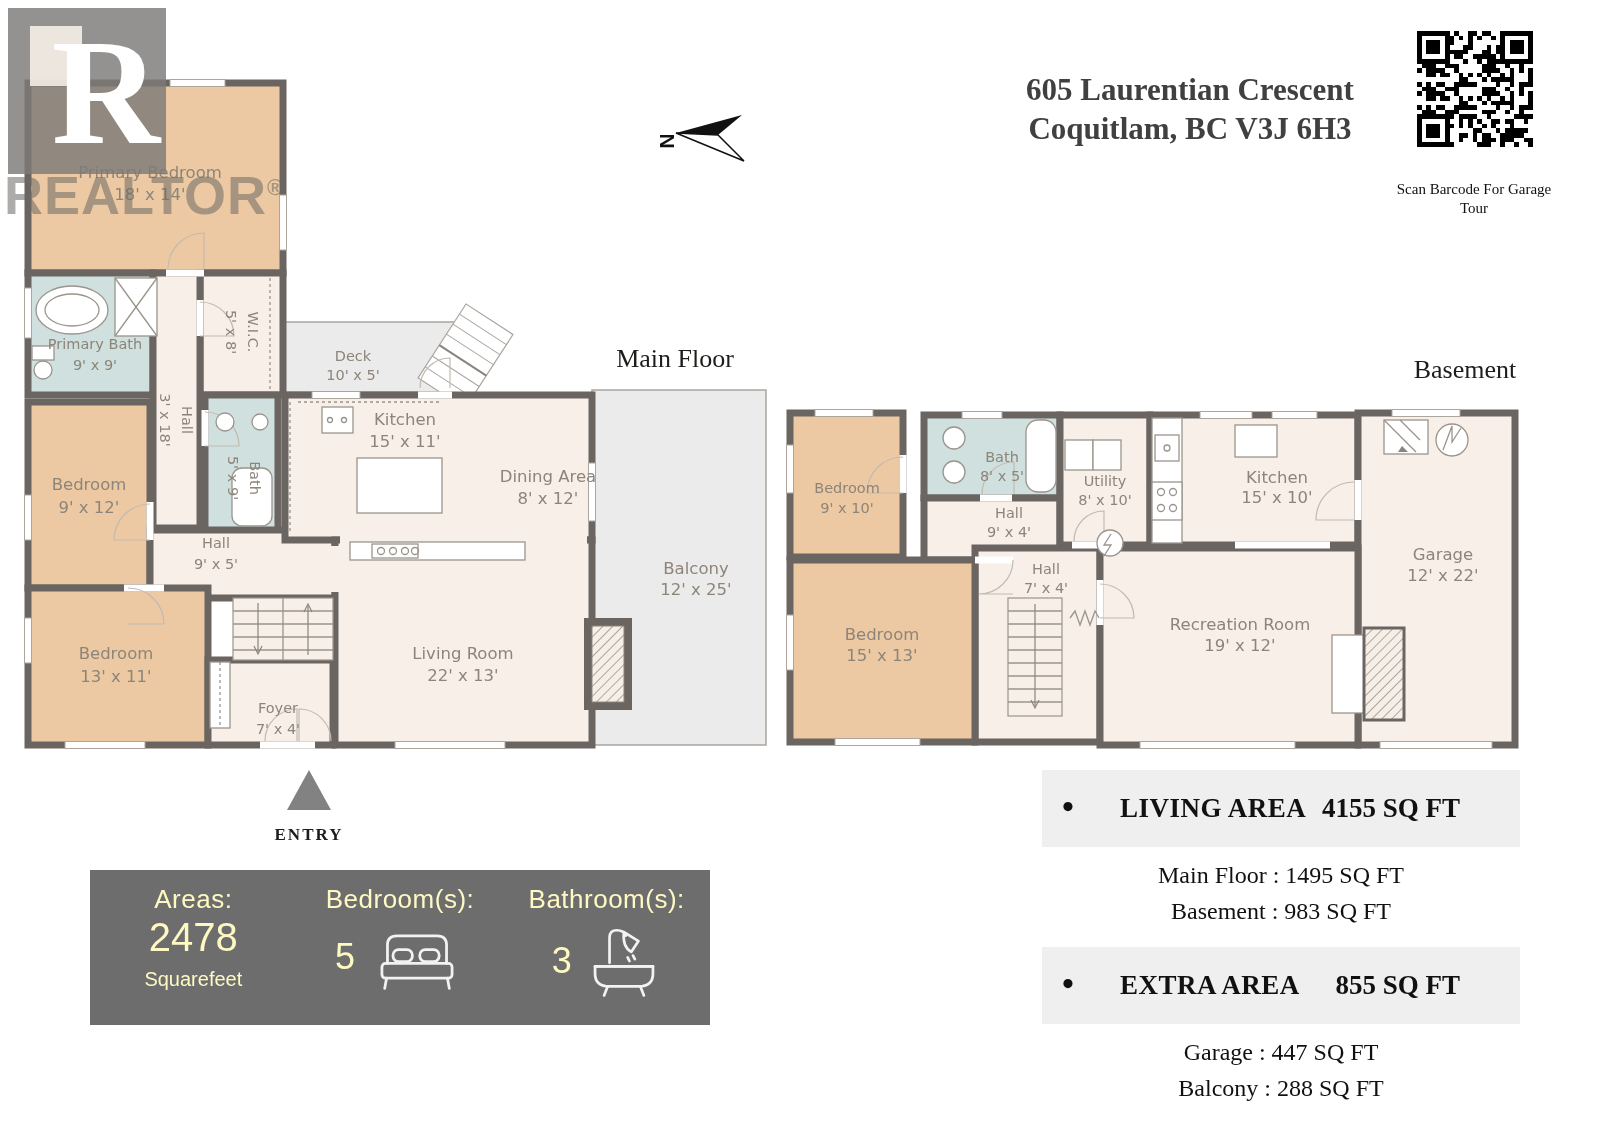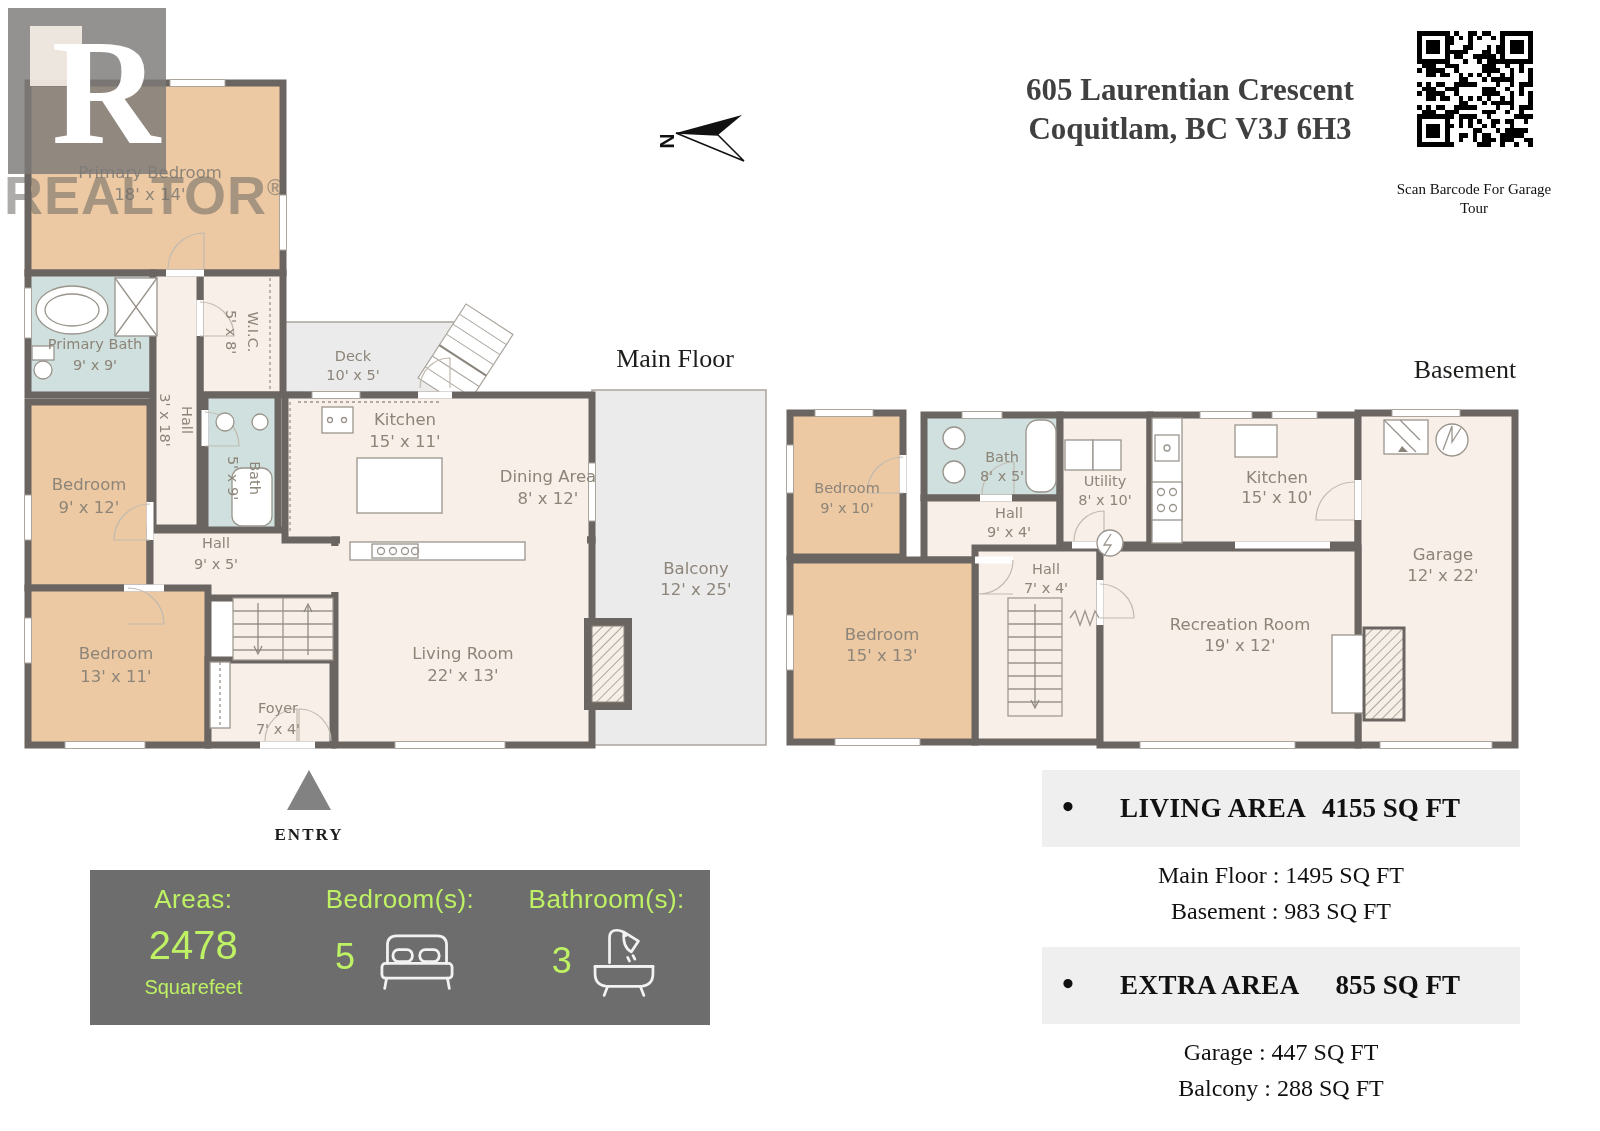--- a/index.html
+++ b/index.html
@@ -48,24 +48,24 @@
   .arc{fill:none;stroke:#c2bbb1;stroke-width:1.2;}
   .lbl{fill:var(--label);font:16.5px "DejaVu Sans",sans-serif;text-anchor:middle;}
   .lbl-s{font-size:14.5px;}
   .title{fill:var(--ink);font:26px "Liberation Serif",serif;text-anchor:middle;}
   .entry-tri{fill:#828282;}
   .entry-t{fill:var(--ink);font:bold 17px "Liberation Serif",serif;letter-spacing:2px;text-anchor:middle;}
   .arrowline{stroke:#8a847c;stroke-width:1.2;fill:none;}
 
   
   .summary-bar{position:absolute;left:90px;top:870px;width:620px;height:155px;background:var(--bar);
-      z-index:4;display:flex;color:#bef264;}
+      z-index:4;display:flex;color:#fef9c3;}
   .sum-col{flex:1;display:flex;flex-direction:column;align-items:center;justify-content:flex-start;padding-top:14px;}
   .sum-label{font:26px "Liberation Sans",sans-serif;letter-spacing:.5px;}
-  .sum-big{font:40px "Liberation Sans",sans-serif;margin-top:8px;}
+  .sum-big{font:40px "Liberation Sans",sans-serif;}
   .sum-unit{font:20px "Liberation Sans",sans-serif;margin-top:8px;}
   .sum-row{display:flex;align-items:center;gap:14px;margin-top:6px;}
   .sum-count{font:36px "Liberation Sans",sans-serif;}
   .sum-icon svg{display:block;}
 
   
   .stats{position:absolute;left:1042px;top:770px;width:478px;z-index:4;color:#111;}
   .stat-box{background:var(--statbg);height:77px;display:flex;align-items:center;
       font:bold 27px "Liberation Serif",serif;}
   .stat-bullet{font-size:34px;margin:0 0 4px 20px;}

